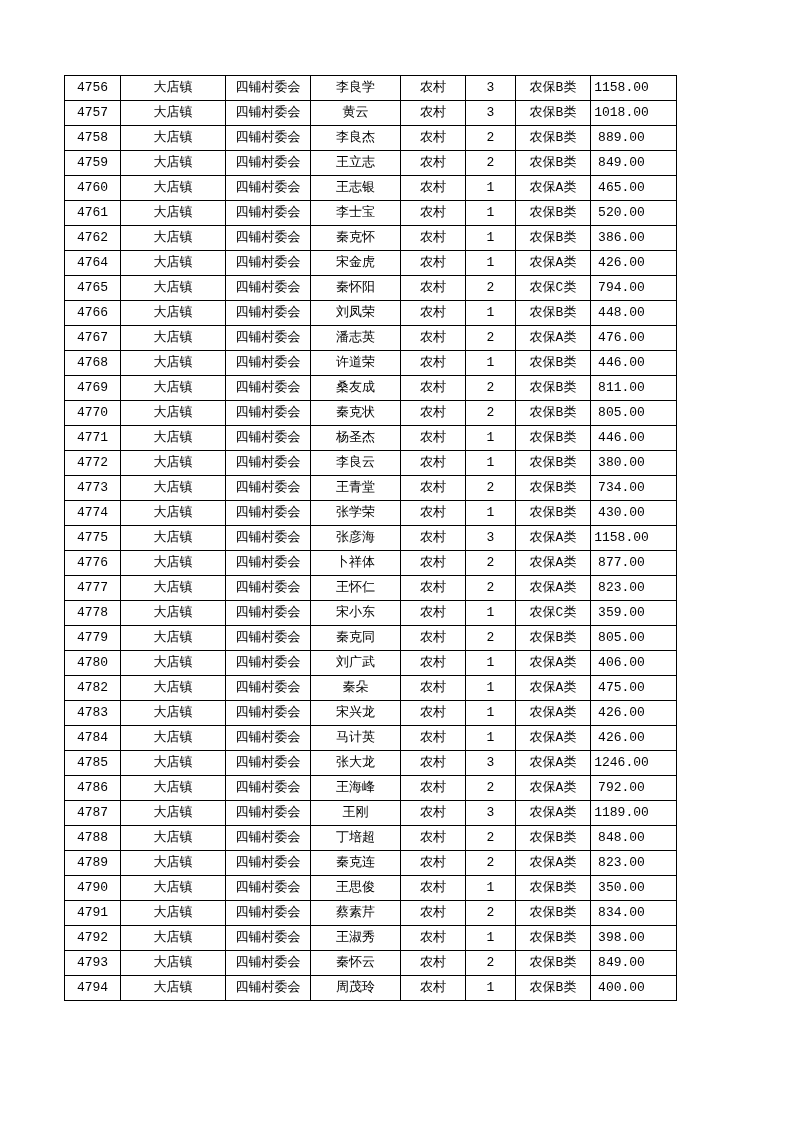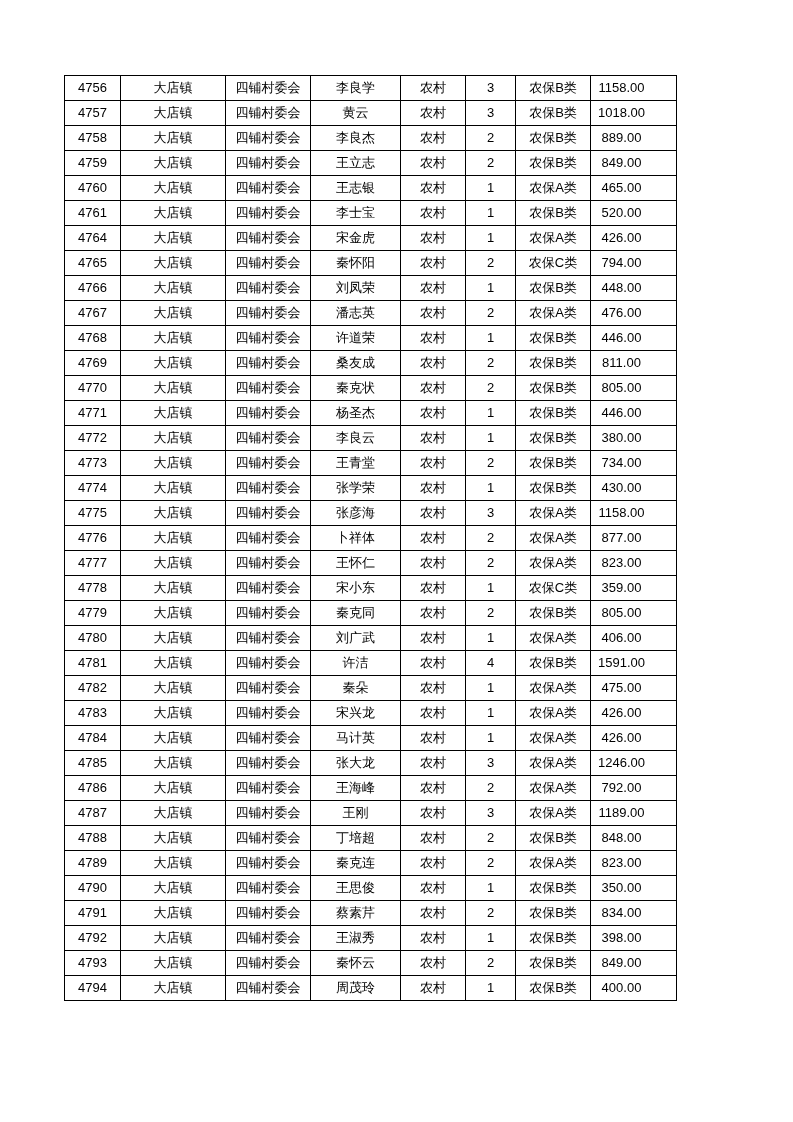--- a/index.html
+++ b/index.html
@@ -5,21 +5,21 @@
   html, body {
     margin: 0;
     padding: 0;
     background: #ffffff;
   }
   .page {
     position: relative;
     width: 793px;
     height: 1122px;
     background: #ffffff;
-    font-family: Liberation Sans, sans-serif;
+    font-family: Liberation Mono, monospace;
     overflow: hidden;
   }
   table.records {
     position: absolute;
     left: 64px;
     top: 75px;
     border-collapse: collapse;
     table-layout: fixed;
     width: 612px;
   }
@@ -121,20 +121,30 @@
     <td>4761</td>
     <td>大店镇</td>
     <td>四铺村委会</td>
     <td>李士宝</td>
     <td>农村</td>
     <td>1</td>
     <td>农保B类</td>
     <td class="amt">520.00</td>
   </tr>
 
+  <tr>
+    <td>4762</td>
+    <td>大店镇</td>
+    <td>四铺村委会</td>
+    <td>秦克怀</td>
+    <td>农村</td>
+    <td>1</td>
+    <td>农保B类</td>
+    <td class="amt">386.00</td>
+  </tr>
 
 
   <tr>
     <td>4764</td>
     <td>大店镇</td>
     <td>四铺村委会</td>
     <td>宋金虎</td>
     <td>农村</td>
     <td>1</td>
     <td>农保A类</td>
@@ -310,30 +320,20 @@
     <td>4780</td>
     <td>大店镇</td>
     <td>四铺村委会</td>
     <td>刘广武</td>
     <td>农村</td>
     <td>1</td>
     <td>农保A类</td>
     <td class="amt">406.00</td>
   </tr>
 
-  <tr>
-    <td>4781</td>
-    <td>大店镇</td>
-    <td>四铺村委会</td>
-    <td>许洁</td>
-    <td>农村</td>
-    <td>4</td>
-    <td>农保B类</td>
-    <td class="amt">1591.00</td>
-  </tr>
 
   <tr>
     <td>4782</td>
     <td>大店镇</td>
     <td>四铺村委会</td>
     <td>秦朵</td>
     <td>农村</td>
     <td>1</td>
     <td>农保A类</td>
     <td class="amt">475.00</td>

